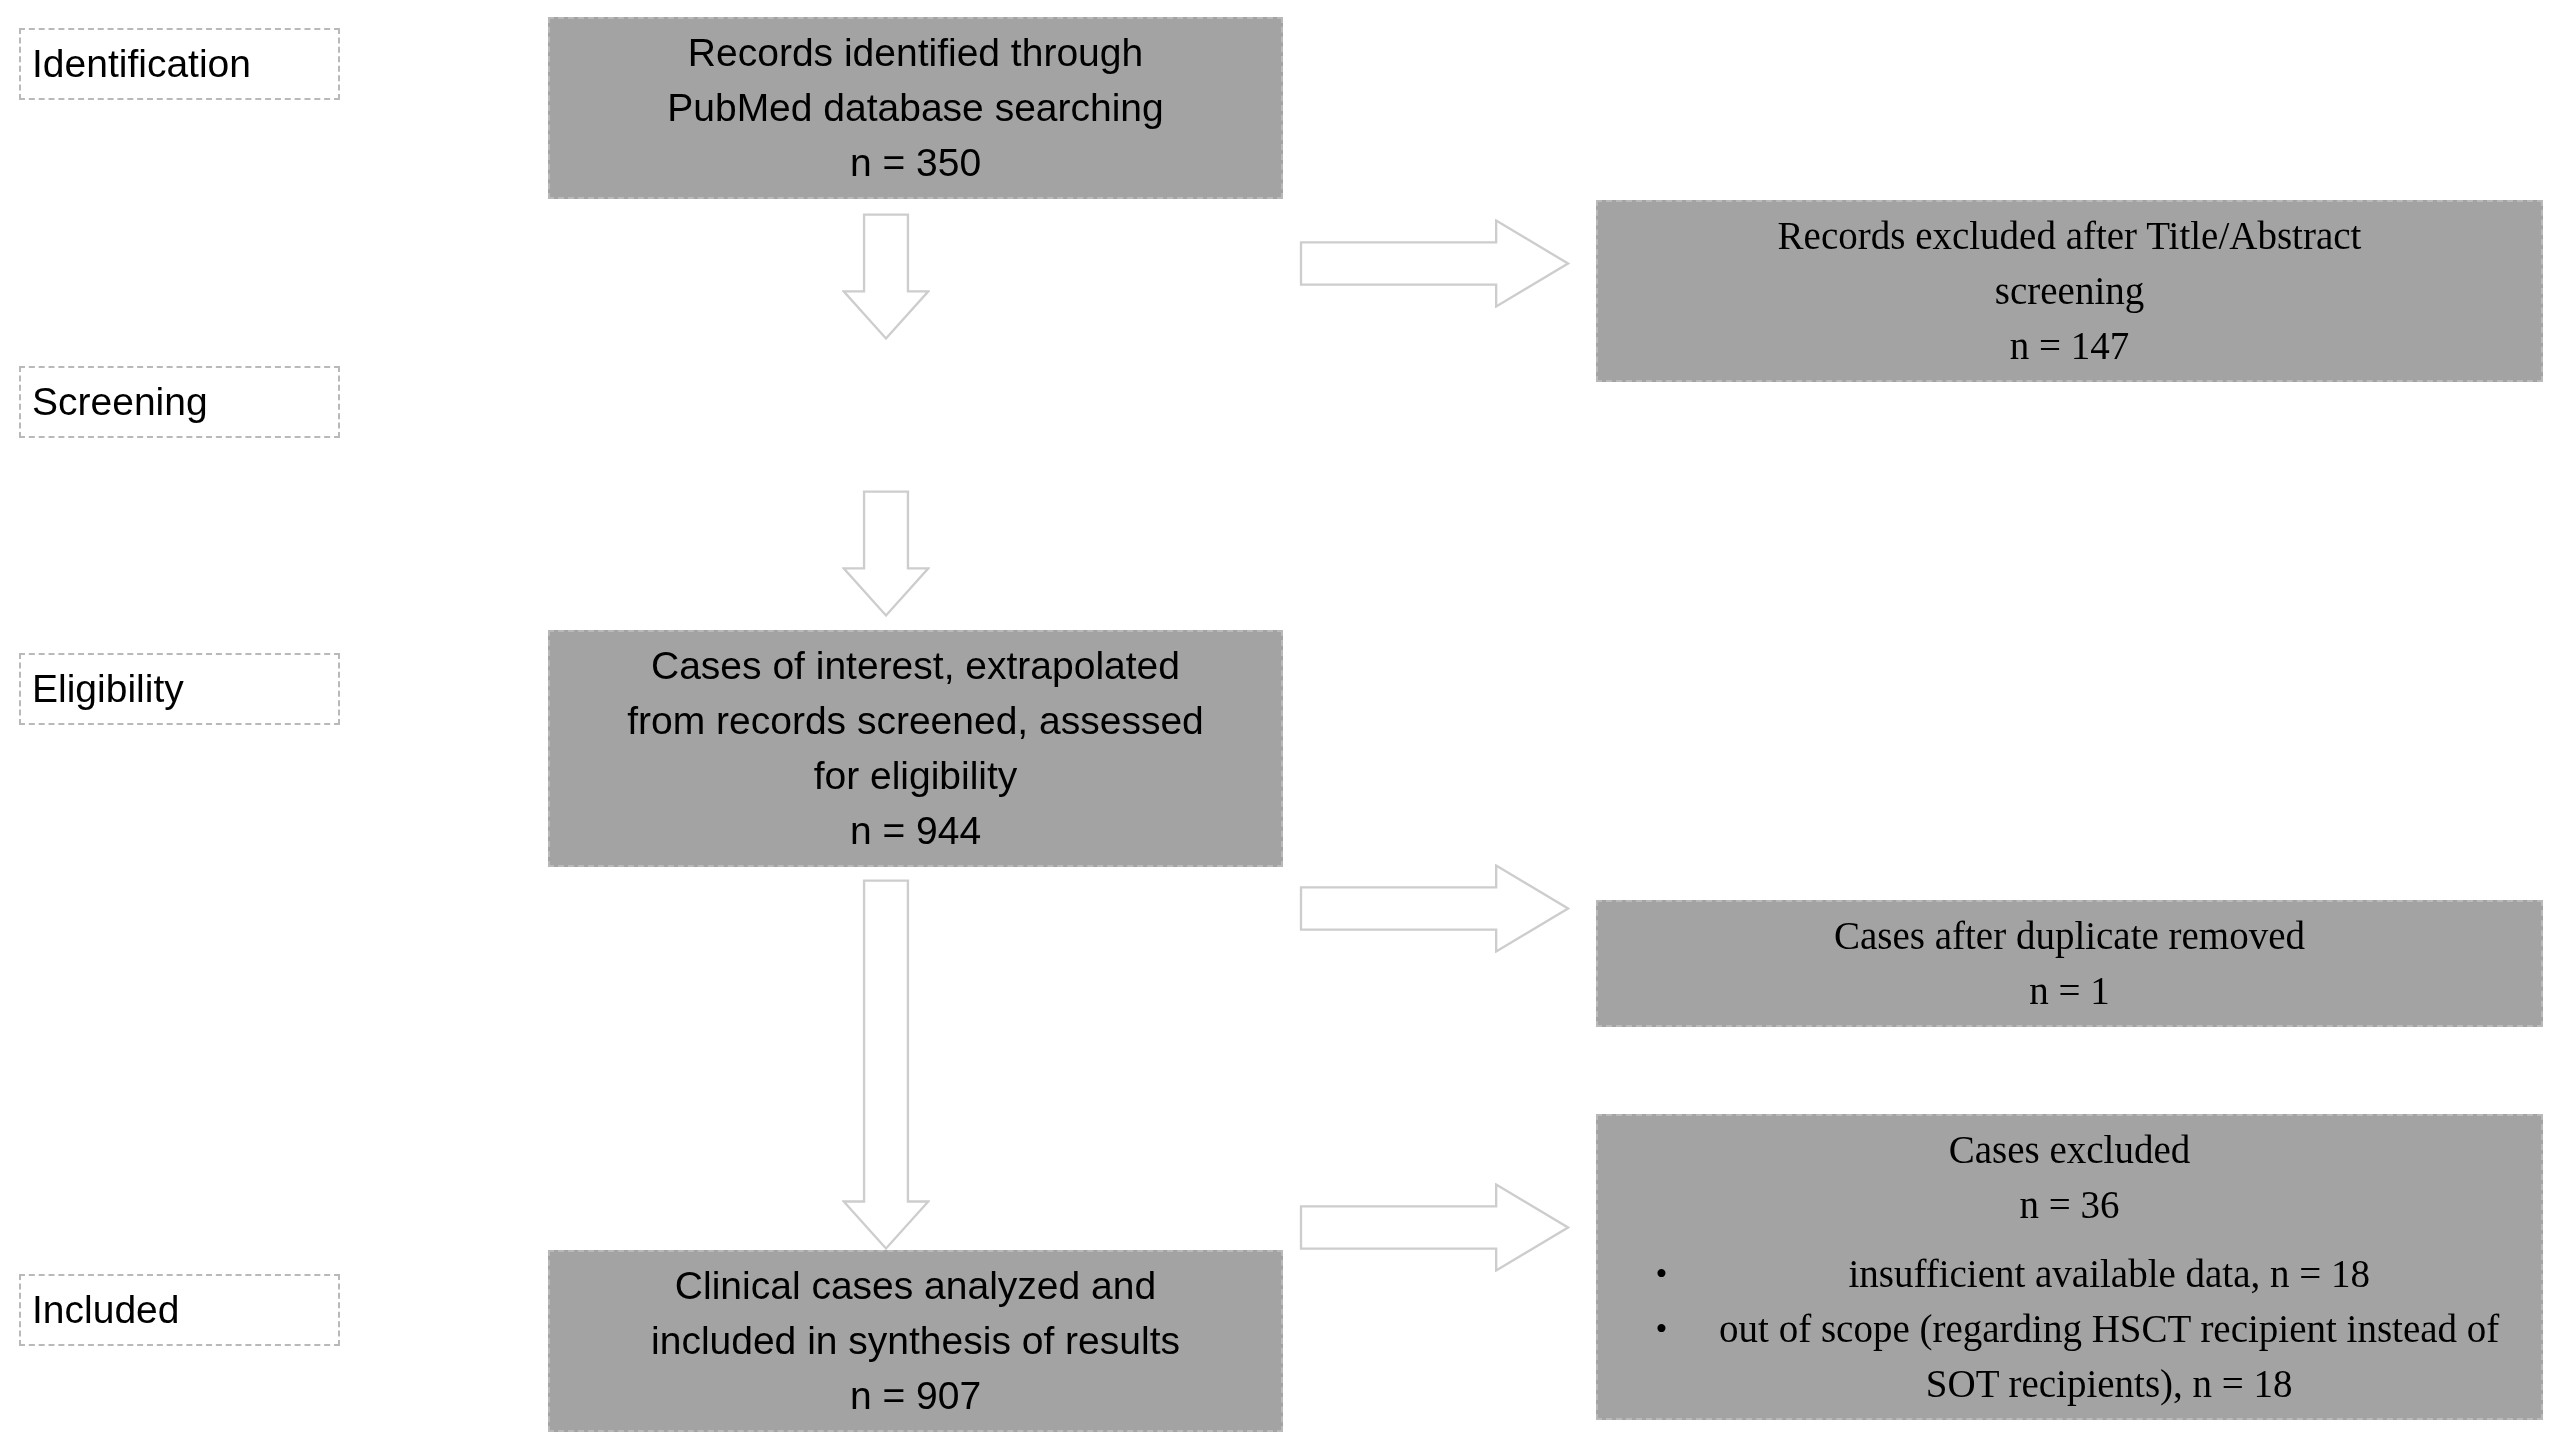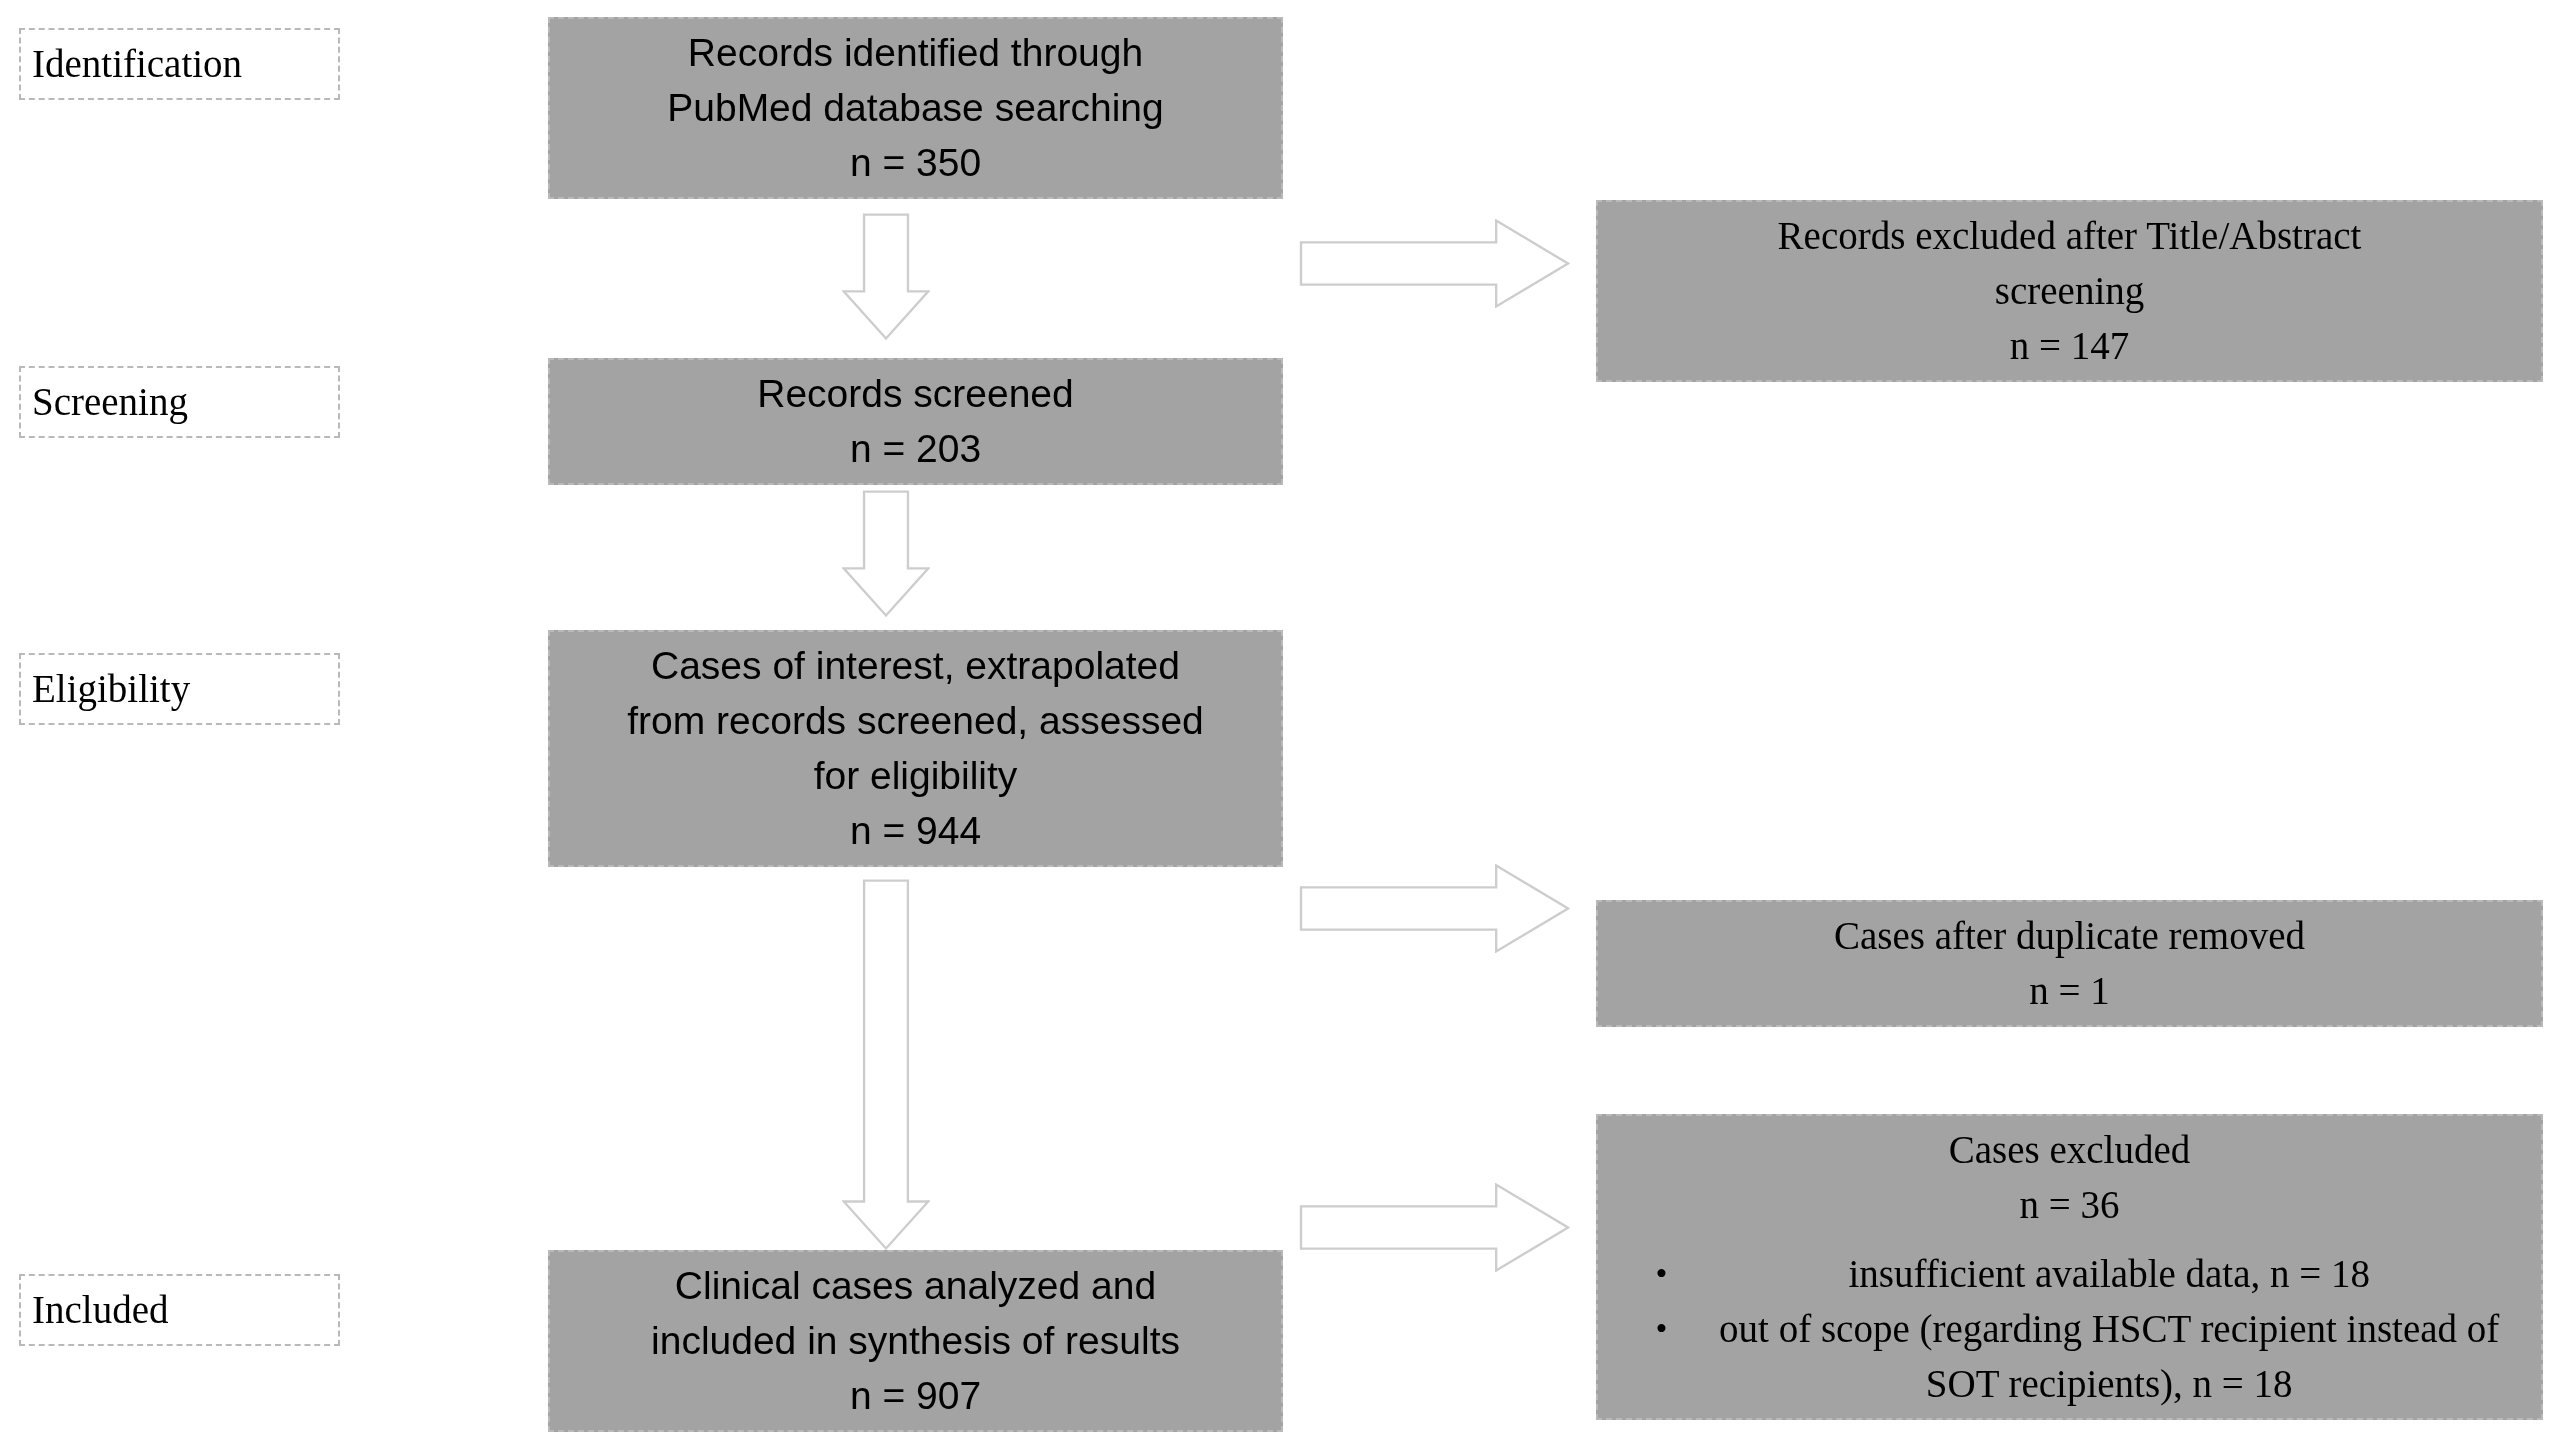--- a/index.html
+++ b/index.html
@@ -20,21 +20,20 @@
     position: absolute;
     left: 19px;
     width: 321px;
     box-sizing: border-box;
     border: 2.3px dashed #b9b9b9;
     background: #ffffff;
     padding: 6.3px 11px;
     font-size: 39px;
     line-height: 55px;
     white-space: nowrap;
-    font-family: Liberation Serif, serif;
   }
   .flow-box {
     position: absolute;
     box-sizing: border-box;
     border: 2.3px dashed #b9b9b9;
     background: #a3a3a3;
     padding: 6.3px 17px;
     font-size: 39px;
     line-height: 55px;
     text-align: center;
@@ -99,24 +98,20 @@
   <div class="stage-label" style="top:653px">
     <span>Eligibility</span>
   </div>
 
   <div class="flow-box main-box" style="top:17px">
     <div class="line">Records identified through</div>
     <div class="line">PubMed database searching</div>
     <div class="line">n = 350</div>
   </div>
 
-  <div class="flow-box main-box" style="top:358px">
-    <div class="line">Records screened</div>
-    <div class="line">n = 203</div>
-  </div>
 
   <div class="flow-box main-box" style="top:630px">
     <div class="line">Cases of interest, extrapolated</div>
     <div class="line">from records screened, assessed</div>
     <div class="line">for eligibility</div>
     <div class="line">n = 944</div>
   </div>
 
   <div class="flow-box main-box" style="top:1250px">
     <div class="line">Clinical cases analyzed and</div>

